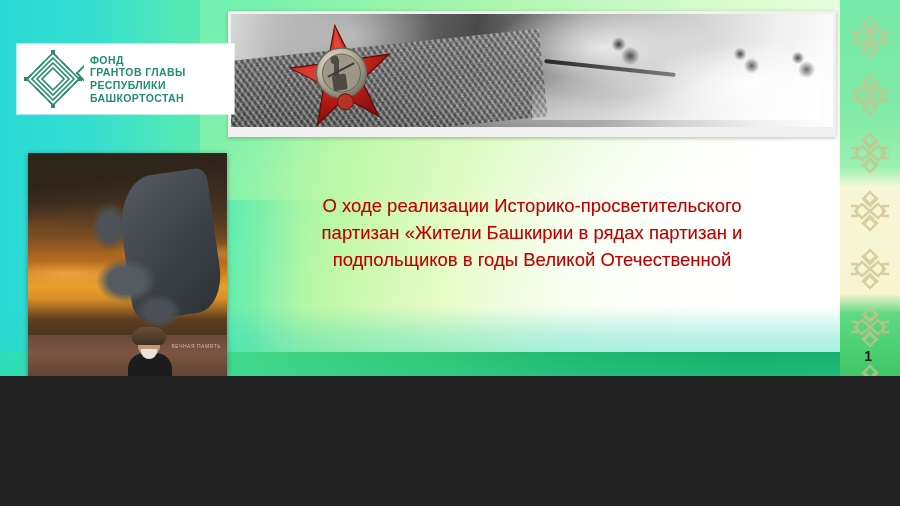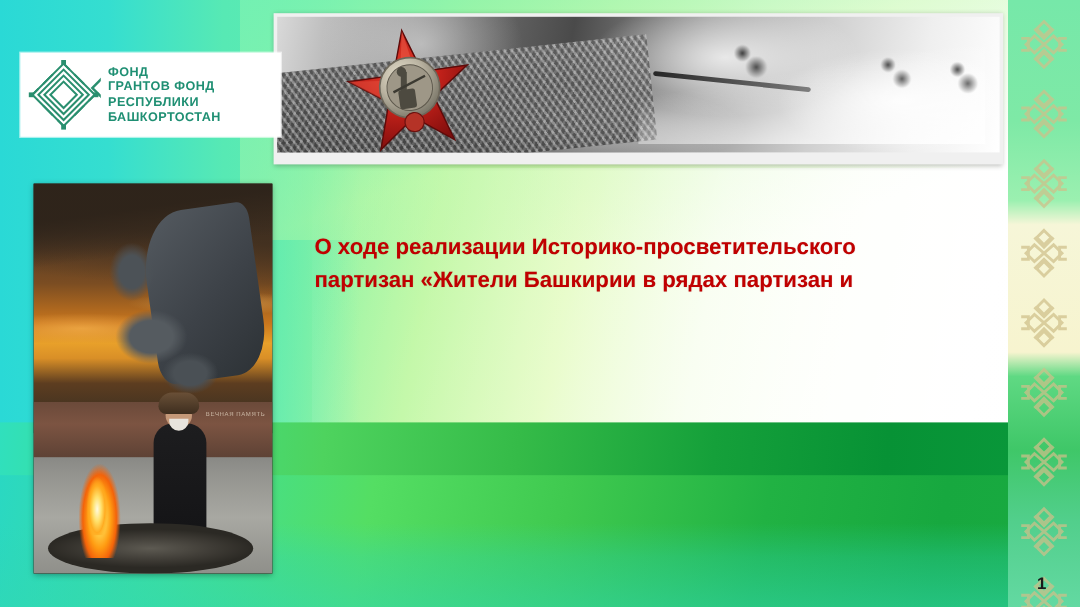--- a/index.html
+++ b/index.html
@@ -3,21 +3,21 @@
 <meta charset="utf-8">
 <style>
   html, body {
     margin: 0;
     padding: 0;
     background: #222;
   }
   #slide {
     position: relative;
     width: 900px;
-    height: 506px;
+    height: 376px;
     overflow: hidden;
     font-family: "Liberation Sans", sans-serif;
   }
 
   
   .bg-base {
     position: absolute;
     inset: 0;
     background: linear-gradient(100deg,
         #2fe0da 0%,
@@ -358,22 +358,23 @@
     width: 16px; height: 10px;
     background: #e8e4dd;
     border-radius: 0 0 8px 8px;
   }
 
   
   .title {
     position: absolute;
     left: 262px; top: 192px;
     width: 540px;
+    text-align: center;
     color: #c00000;
-    font-weight: bold;
+    font-weight: normal;
     font-size: 18.5px;
     line-height: 27px;
     text-shadow: 0 0 1px rgba(120,0,0,0.25);
   }
 
   
   .page-num {
     position: absolute;
     right: 28px; bottom: 12px;
     font-size: 14px;
@@ -449,21 +450,21 @@
       </g>
       <g fill="#2a8f6f">
         <rect x="29" y="2" width="4" height="4"></rect>
         <rect x="29" y="56" width="4" height="4"></rect>
         <rect x="2" y="29" width="4" height="4"></rect>
         <rect x="56" y="29" width="4" height="4"></rect>
       </g>
     </svg>
     <div class="logo-text">
       <div class="l1">ФОНД</div>
-      <div>ГРАНТОВ ФОНД</div>
+      <div>ГРАНТОВ ГЛАВЫ</div>
       <div>РЕСПУБЛИКИ</div>
       <div>БАШКОРТОСТАН</div>
     </div>
   </div>
 
   <div class="photo-left">
     <div class="ph-sky"></div>
     <div class="ph-clouds"></div>
     <div class="ph-ground"></div>
     <div class="ph-plinth"></div>
@@ -477,21 +478,21 @@
       <div class="hat"></div>
     </div>
     <div class="ph-bowl"></div>
     <div class="ph-flame"></div>
     <div class="ph-flame2"></div>
   </div>
 
   <div class="title">
     <span>О ходе реализации Историко-просветительского</span><br>
     <span>партизан «Жители Башкирии в рядах партизан и</span><br>
-    <br>
+    <span>подпольщиков в годы Великой Отечественной</span><br>
   </div>
 
   <div class="ornament-strip">
     <div class="strip-bg"></div>
     <div class="pattern" id="ornament-pattern">
         <svg viewBox="0 0 42 46" class="orn-motif">
           <g fill="none" stroke="#cfc08a" stroke-width="2.4">
             <path d="M21,4 L27,10 L21,16 L15,10 Z"></path>
             <path d="M21,30 L27,36 L21,42 L15,36 Z"></path>
             <path d="M6,23 L13,16 L21,23 L13,30 Z"></path>

